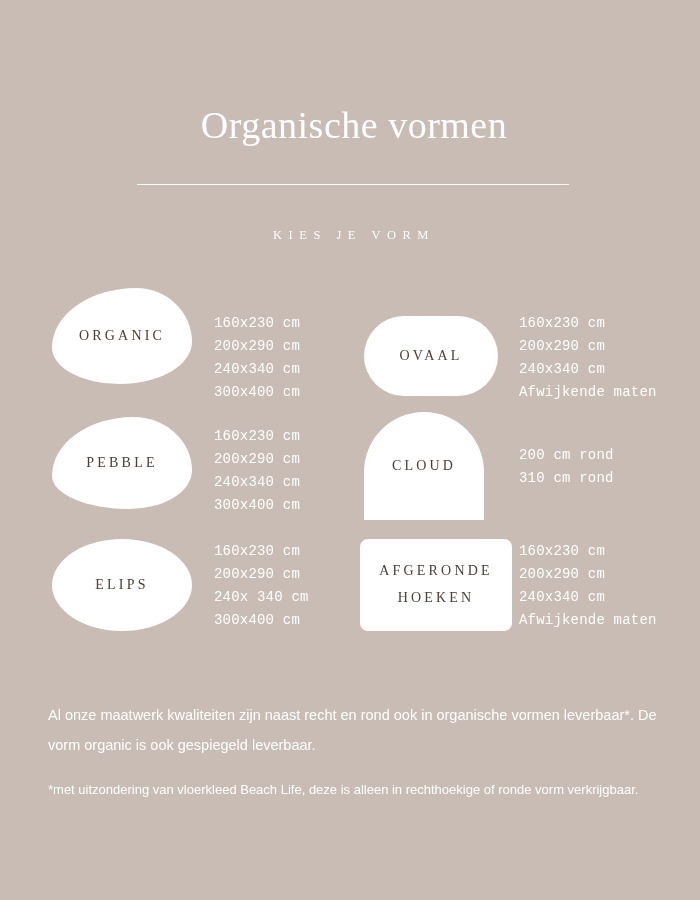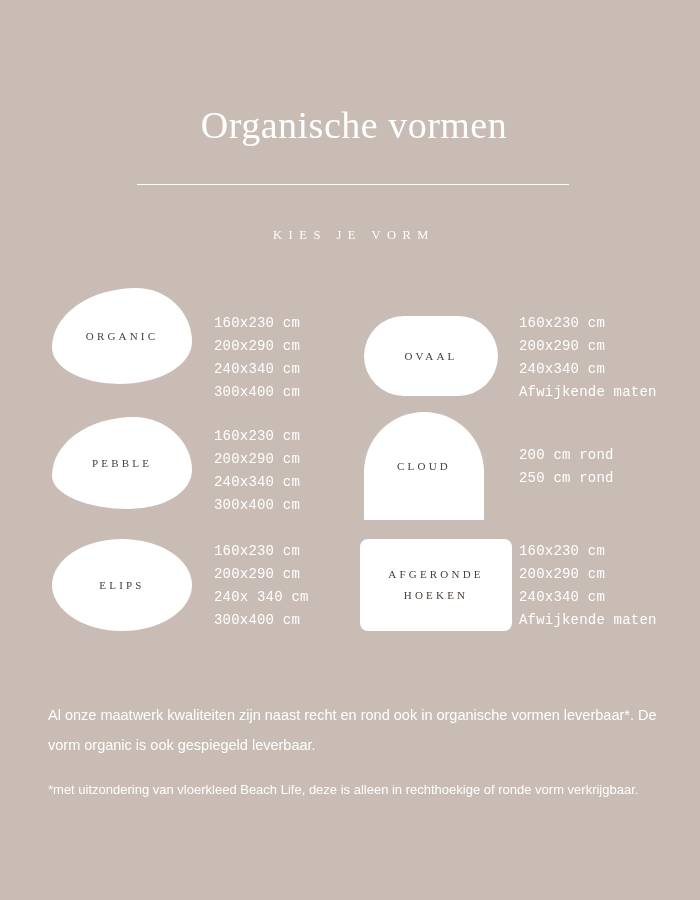--- a/index.html
+++ b/index.html
@@ -74,21 +74,21 @@
   .shape-label {
     position: absolute;
     left: 0;
     top: 0;
     width: 100%;
     height: 100%;
     display: flex;
     flex-direction: column;
     align-items: center;
     justify-content: center;
-    font-size: 11px;
+    font-size: 14px;
     letter-spacing: 3.2px;
     color: #4a4038;
     font-family: "Liberation Serif", serif;
     text-align: right;
     line-height: 1.9;
     pointer-events: none;
   }
   .sizes {
     position: absolute;
     font-size: 14px;
@@ -197,21 +197,21 @@
       <div>300x400 cm</div>
     </div>
 
     <div class="cell" style="left:360px; top:132px;">
       <div class="shape sh-cloud">
         <div class="shape-label">CLOUD</div>
       </div>
     </div>
     <div class="sizes" style="left:515px; top:164px;">
       <div>200 cm rond</div>
-      <div>250 cm rond</div>
+      <div>310 cm rond</div>
     </div>
 
     <div class="cell" style="left:48px; top:259px;">
       <div class="shape sh-elips">
         <div class="shape-label">ELIPS</div>
       </div>
     </div>
     <div class="sizes" style="left:210px; top:260px;">
       <div>160x230 cm</div>
       <div>200x290 cm</div>

